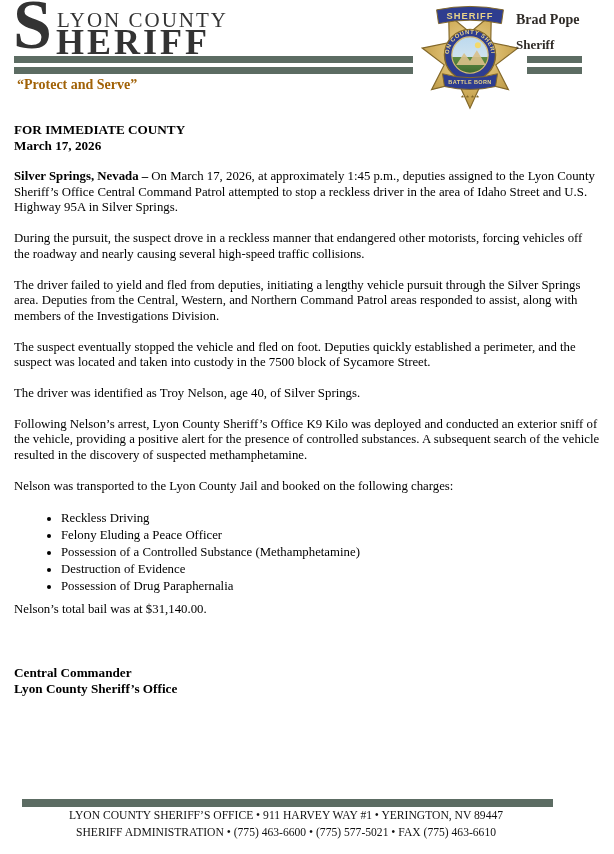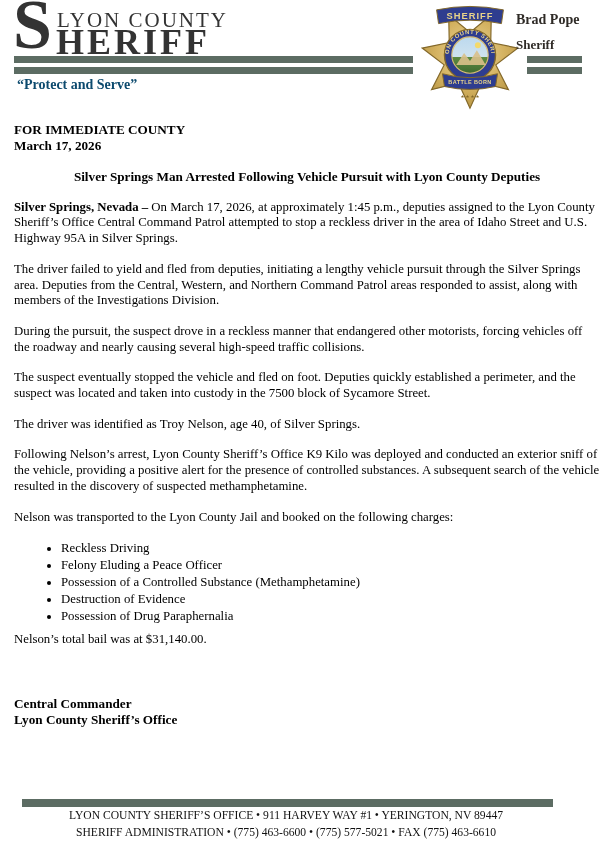--- a/index.html
+++ b/index.html
@@ -25,21 +25,21 @@
     font-size:36px; font-weight:bold; letter-spacing:3px; line-height:1;
     color:var(--logo_text,#333);
   }
   .bar { position:absolute; background:var(--accent_bar,#5c6c63); height:7px; }
   .bar-l1 { left:14px; top:56px; width:399px; }
   .bar-l2 { left:14px; top:67px; width:399px; }
   .bar-r1 { left:527px; top:56px; width:55px; }
   .bar-r2 { left:527px; top:67px; width:55px; }
   .tagline {
     position:absolute; left:17px; top:77px;
-    font-size:14px; font-weight:bold; color:#0c4a6e;
+    font-size:14px; font-weight:bold; color:#a16207;
   }
   .badge { position:absolute; left:417px; top:2px; width:106px; height:114px; }
   .official {
     position:absolute; right:14px; top:12px; width:84px;
     color:var(--name_text,#2f2b27); font-weight:bold;
   }
   .official .nm { font-size:14px; }
   .official .ttl { font-size:13px; margin-top:9px; }
   
   .content { padding:4px 14px 0 14px; font-size:12.8px; line-height:15.7px; }
@@ -122,26 +122,25 @@
     <div class="official">
       <div class="nm">Brad Pope</div>
       <div class="ttl">Sheriff</div>
     </div>
   </div>
 
   <div class="content">
     <div class="release-line">FOR IMMEDIATE COUNTY</div>
     <div class="date-line">March 17, 2026</div>
 
-    <div class="headline">Silver Springs Man Arrested Following Vehicle Pursuit with Lyon County Deputies</div>
 
     <p><span class="b">Silver Springs, Nevada –</span><span> On March 17, 2026, at approximately 1:45 p.m., deputies assigned to the Lyon County Sheriff’s Office Central Command Patrol attempted to stop a reckless driver in the area of Idaho Street and U.S. Highway 95A in Silver Springs.</span></p>
 
+    <p>During the pursuit, the suspect drove in a reckless manner that endangered other motorists, forcing vehicles off the roadway and nearly causing several high-speed traffic collisions.</p>
     <p>The driver failed to yield and fled from deputies, initiating a lengthy vehicle pursuit through the Silver Springs area. Deputies from the Central, Western, and Northern Command Patrol areas responded to assist, along with members of the Investigations Division.</p>
-    <p>During the pursuit, the suspect drove in a reckless manner that endangered other motorists, forcing vehicles off the roadway and nearly causing several high-speed traffic collisions.</p>
     <p>The suspect eventually stopped the vehicle and fled on foot. Deputies quickly established a perimeter, and the suspect was located and taken into custody in the 7500 block of Sycamore Street.</p>
     <p>The driver was identified as Troy Nelson, age 40, of Silver Springs.</p>
     <p>Following Nelson’s arrest, Lyon County Sheriff’s Office K9 Kilo was deployed and conducted an exterior sniff of the vehicle, providing a positive alert for the presence of controlled substances. A subsequent search of the vehicle resulted in the discovery of suspected methamphetamine.</p>
 
     <p>Nelson was transported to the Lyon County Jail and booked on the following charges:</p>
 
     <ul class="charges">
       <li>Reckless Driving</li>
       <li>Felony Eluding a Peace Officer</li>
       <li>Possession of a Controlled Substance (Methamphetamine)</li>

